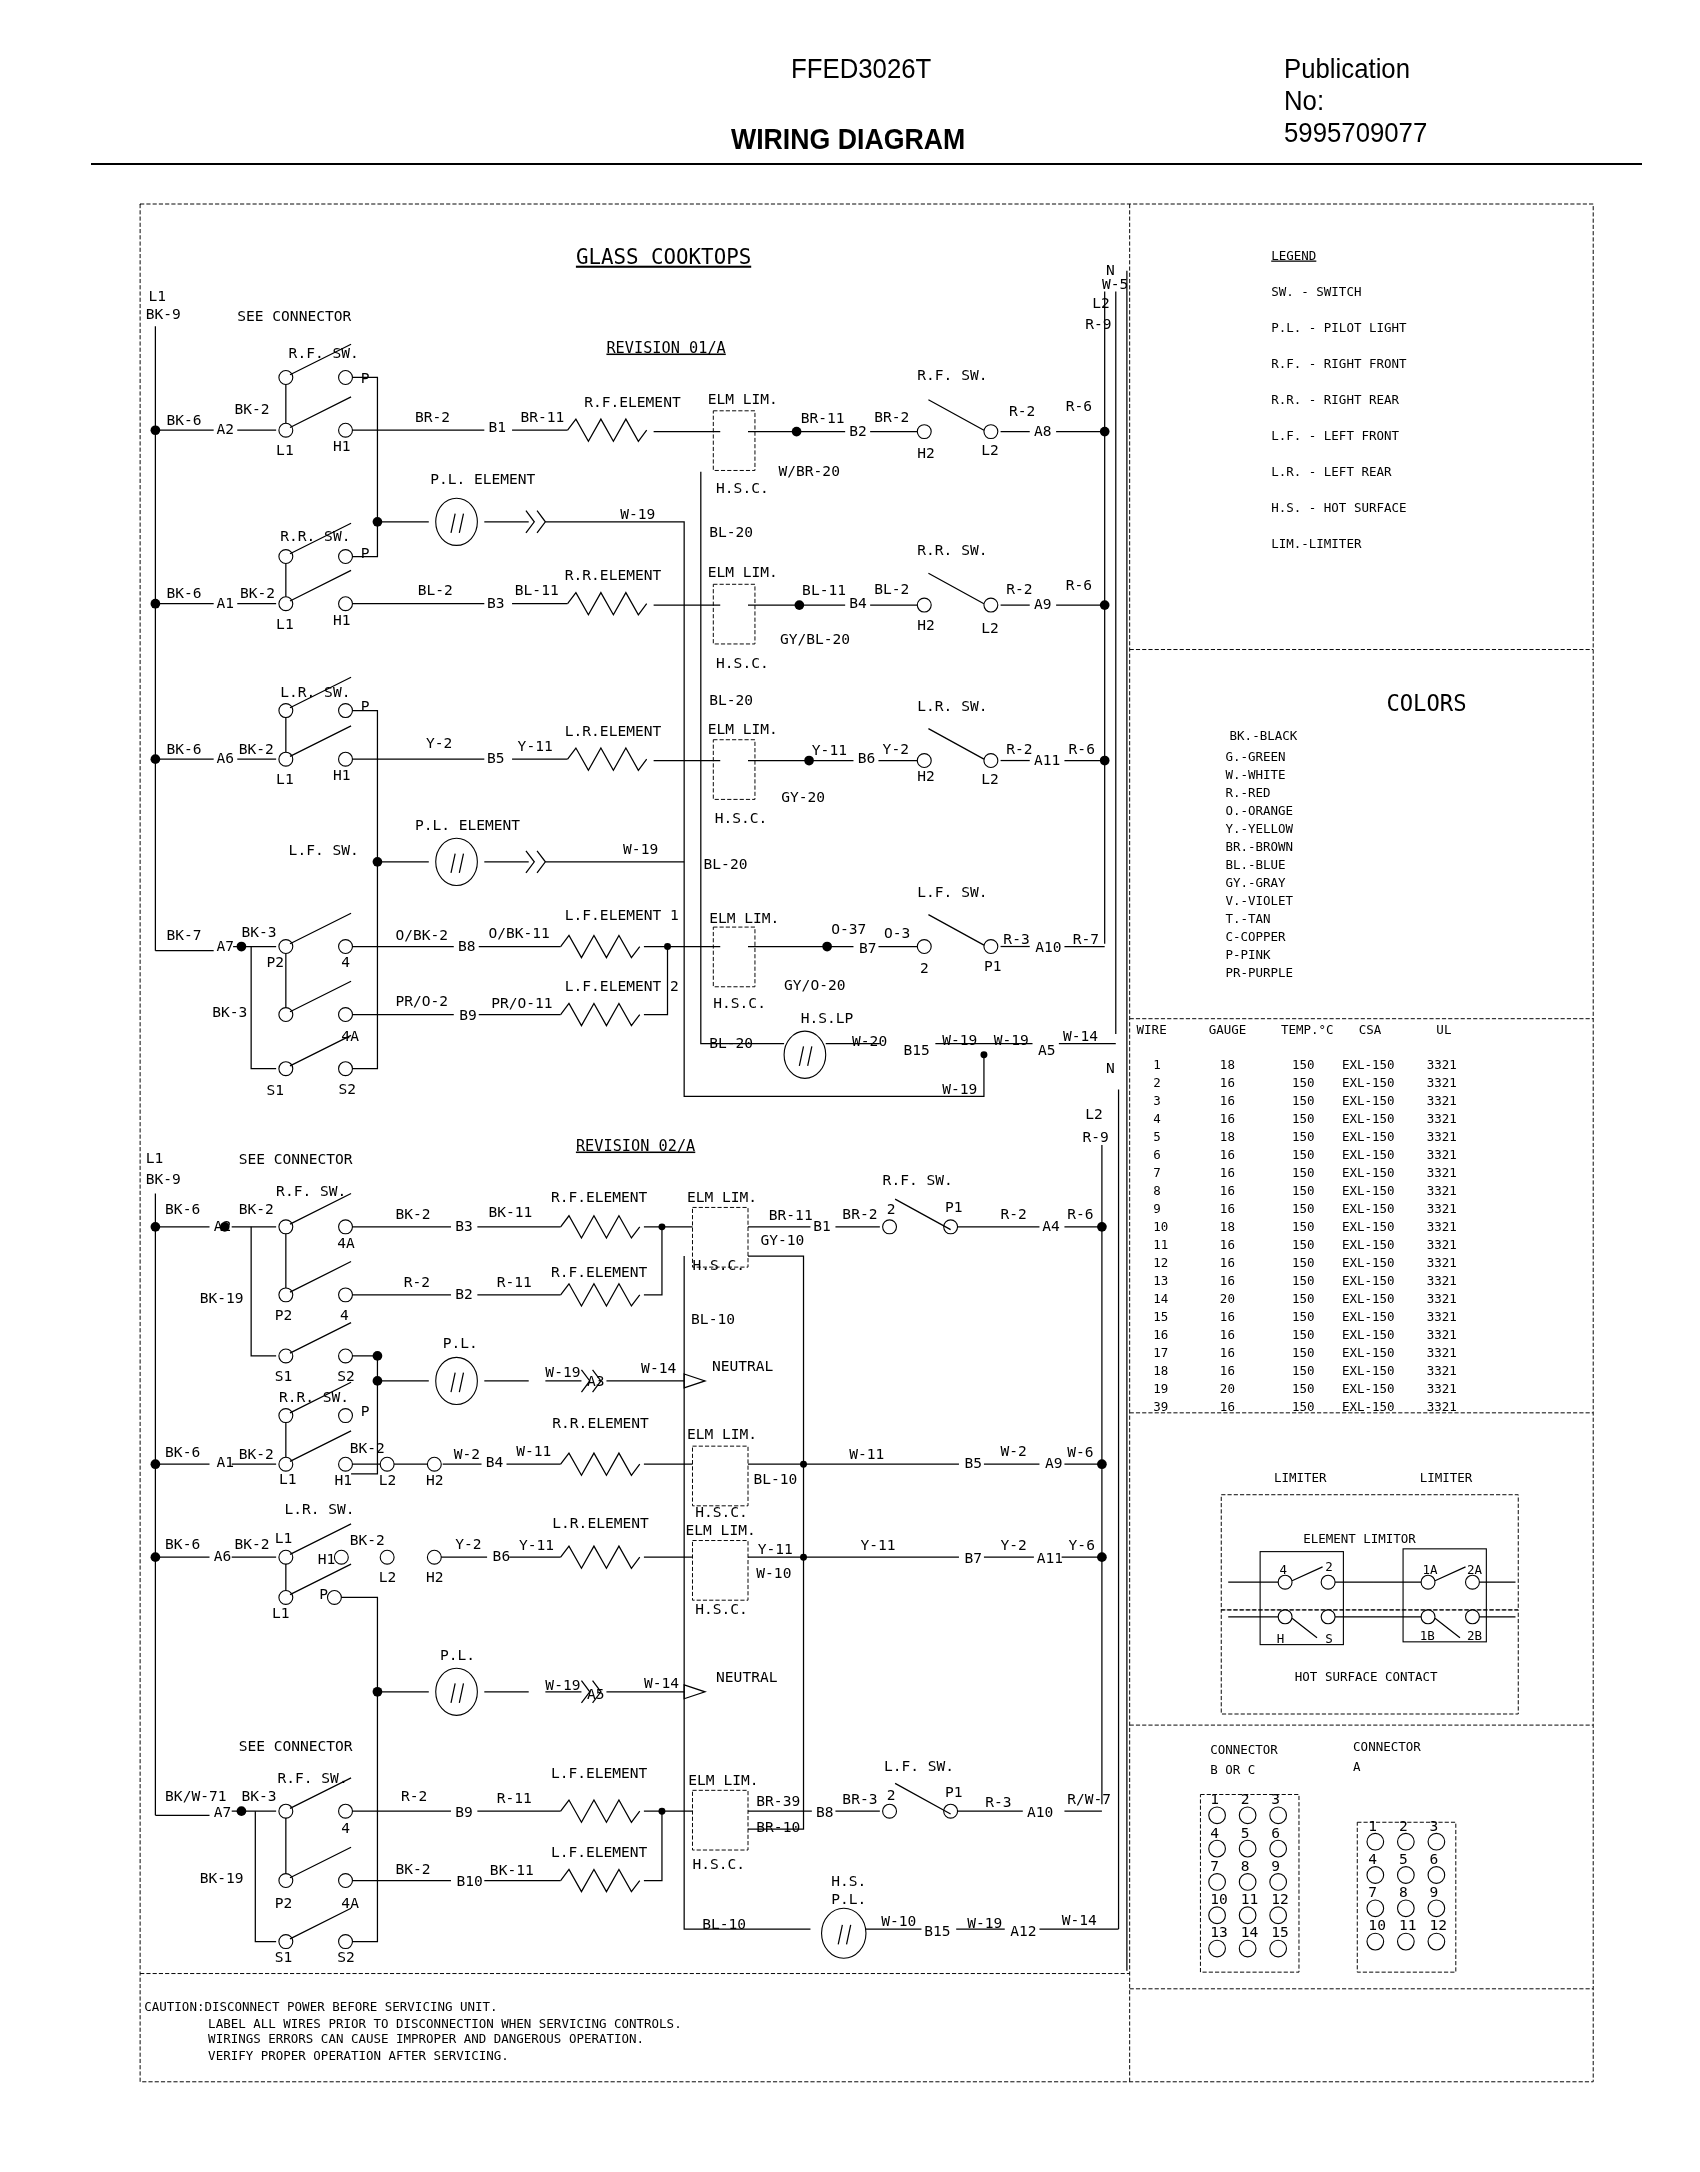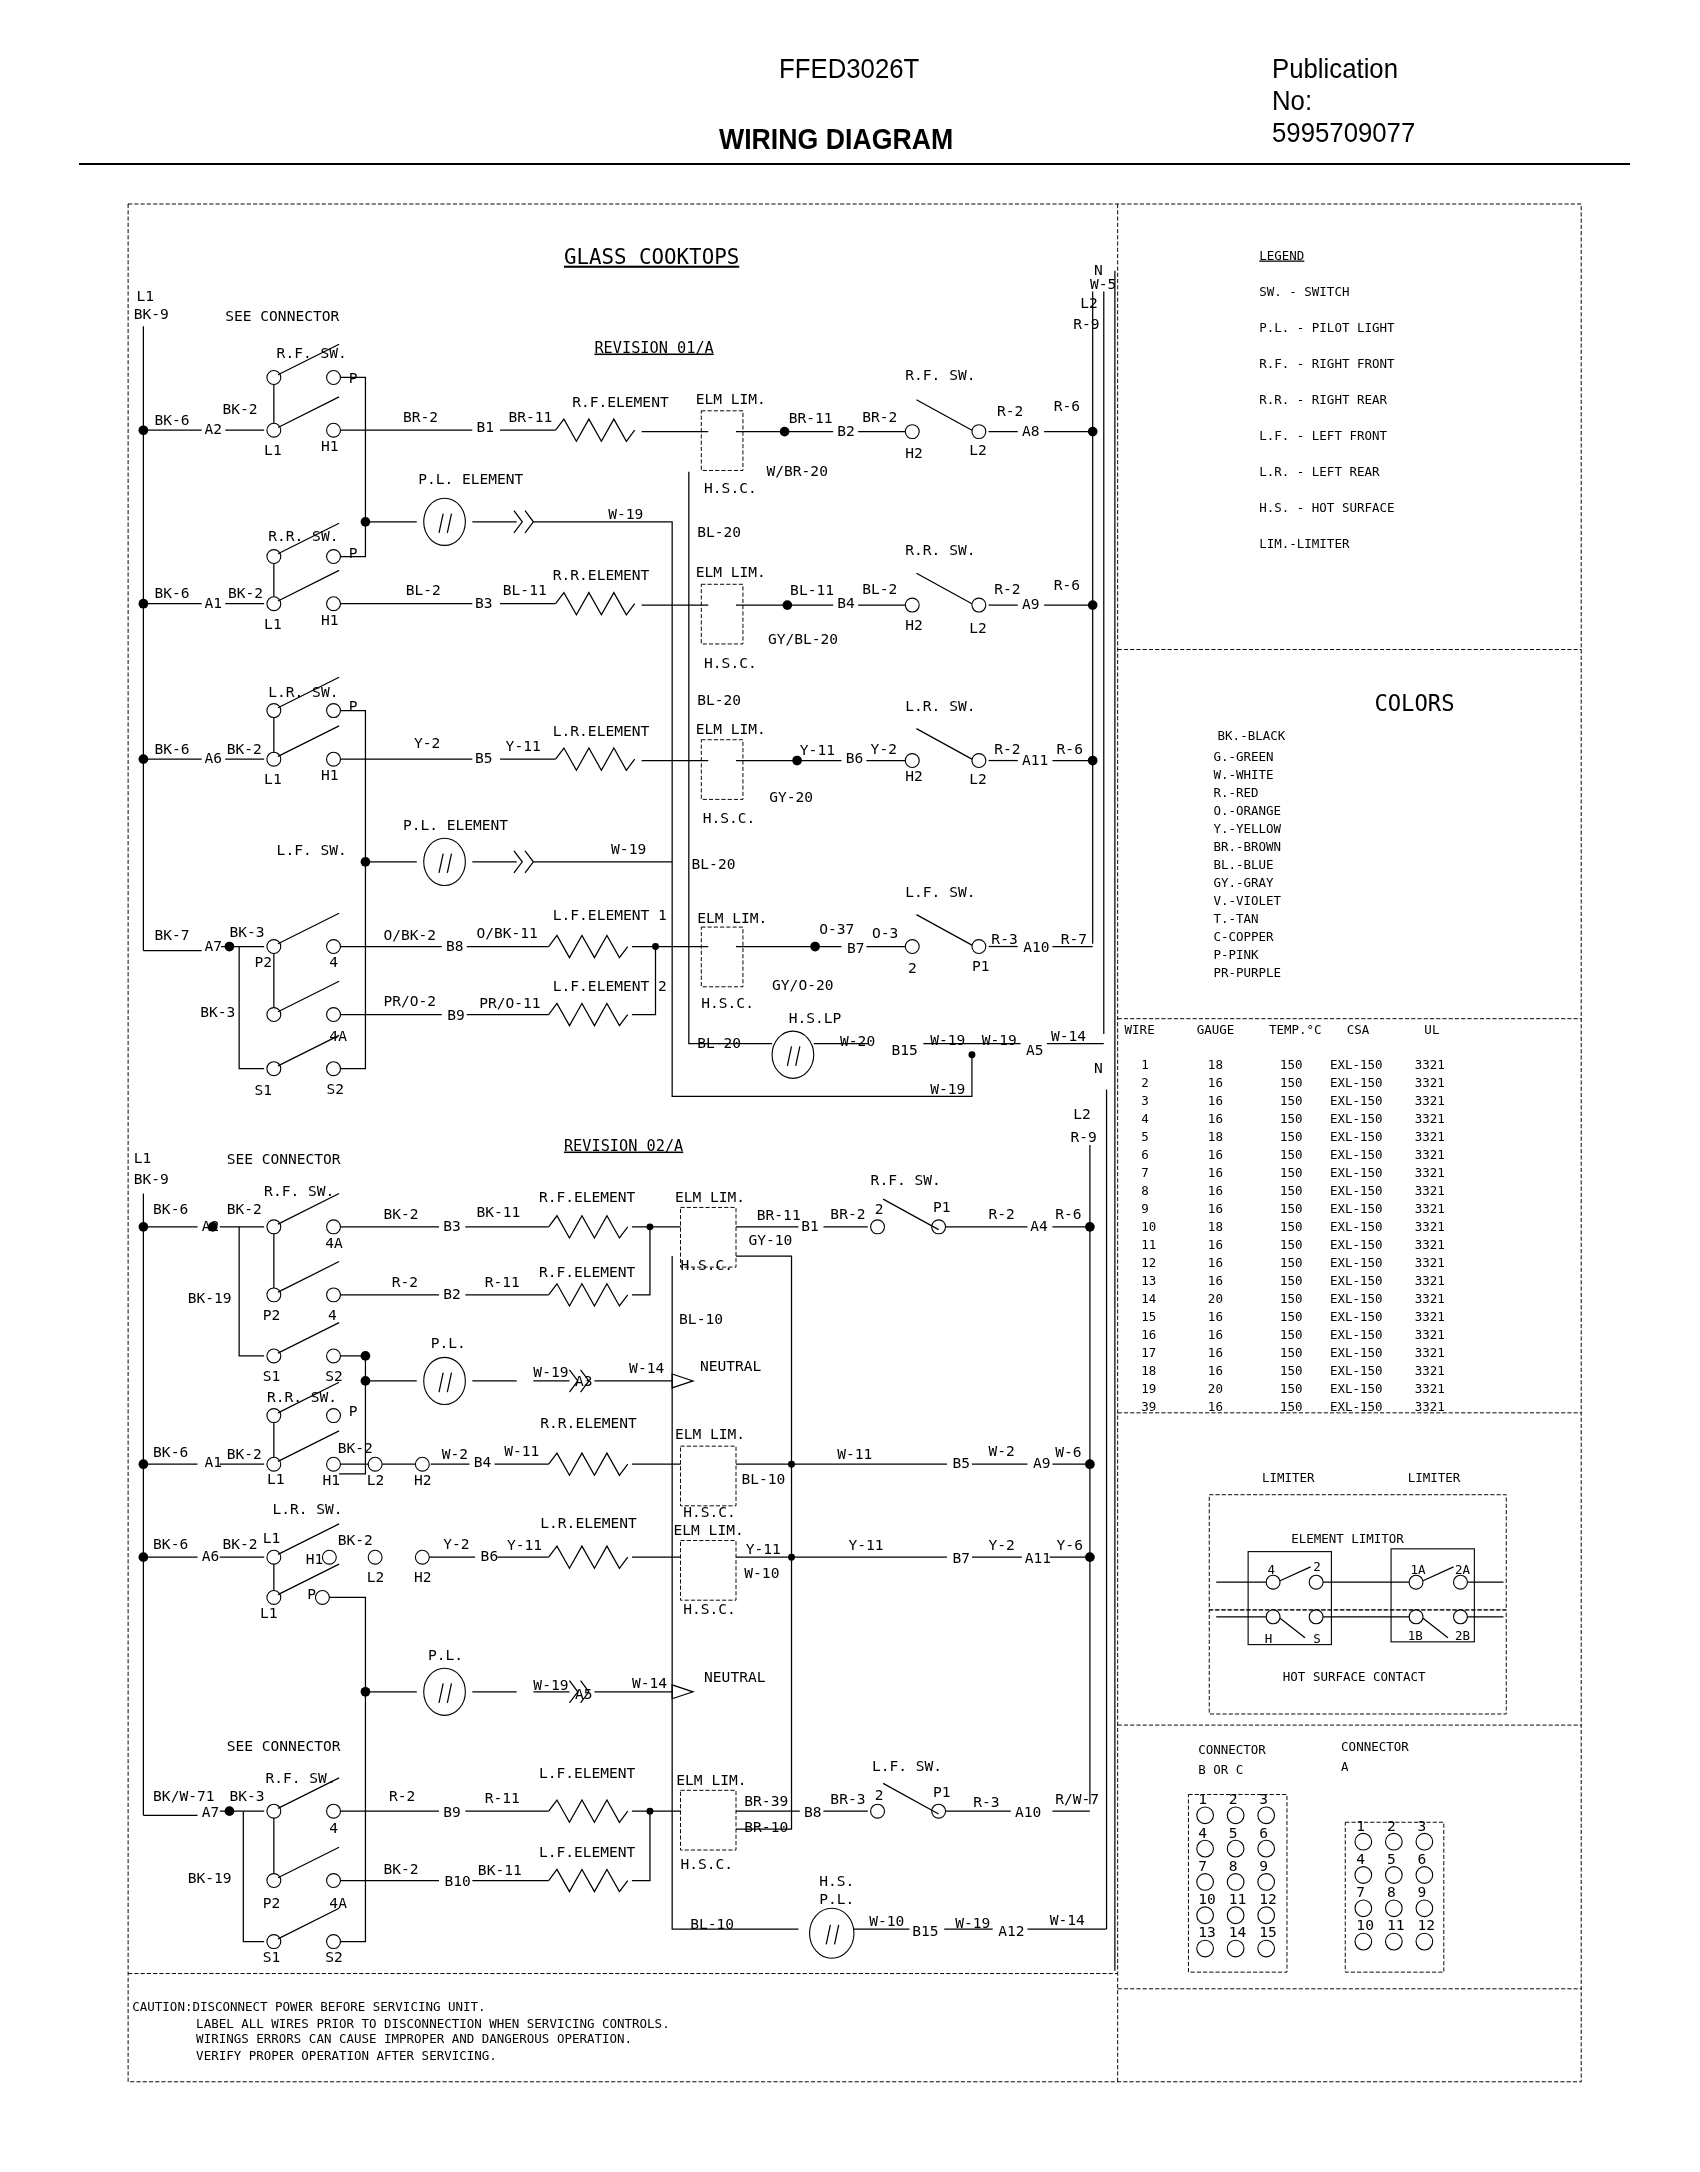--- a/index.html
+++ b/index.html
@@ -1,17 +1,17 @@
 <!DOCTYPE html>
 <html style="font-size:11.7px"><head>
 <meta charset="utf-8">
 <style>
   html, body { margin: 0; padding: 0; background: #ffffff; }
   body { width: 1701px; height: 2172px; position: relative; overflow: hidden; font-family: "DejaVu Sans Mono", monospace; color: #000; }
-  #page { position: absolute; left: 0; top: 0; width: 1370px; height: 2172px; }
+  #page { position: absolute; left: 12px; top: 0; width: 1370px; height: 2172px; }
   .hdr { position: absolute; font-family: "Liberation Sans", sans-serif; color: #000; }
   #model { left: 779px; top: 53px; font-size: 28px; transform: scaleX(0.92); transform-origin: left top; }
   #pubno { left: 1272px; top: 53px; font-size: 28px; transform: scaleX(0.92); transform-origin: left top; }
   #title { left: 719px; top: 123px; font-size: 29px; font-weight: bold; transform: scaleX(0.92); transform-origin: left top; }
   #rule { position: absolute; left: 79px; top: 163px; width: 1551px; height: 2.2px; background: #000; }
   svg#diagram { position: absolute; left: 0; top: 0; width: 1701px; height: 2172px; }
   svg text { font-family: "DejaVu Sans Mono", monospace; fill: #000; }
   .lbl { font-size: 10.5px; }
   .lbl-s { font-size: 9px; }
   .ttl { font-size: 15px; text-decoration: underline; }

